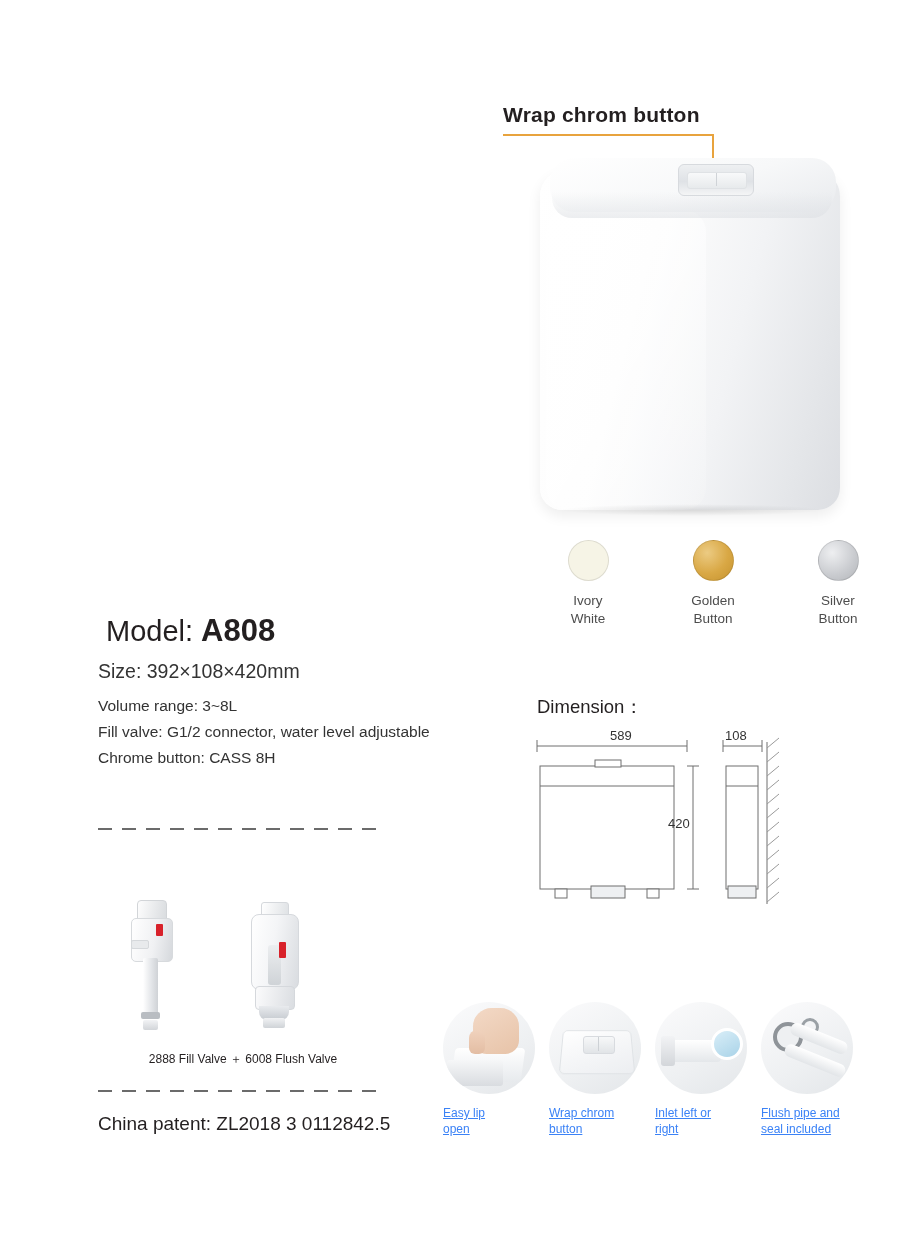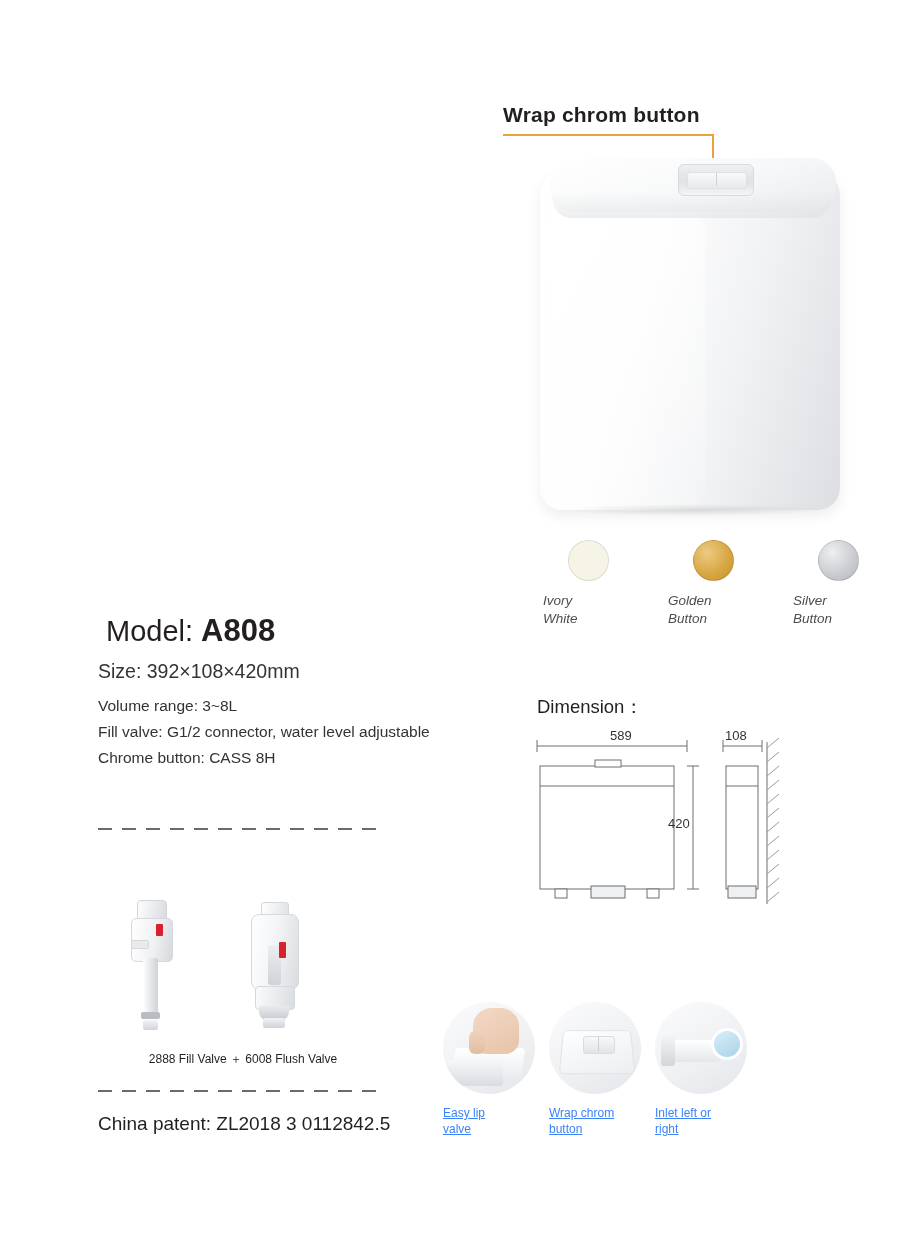--- a/index.html
+++ b/index.html
@@ -135,21 +135,21 @@
   .swatches {
     position: absolute;
     left: 543px;
     top: 540px;
     width: 340px;
     display: flex;
     justify-content: space-between;
   }
   .swatch {
     width: 90px;
-    font-style: italic;
+    text-align: center;
   }
   .swatch-dot {
     width: 39px;
     height: 39px;
     border-radius: 50%;
     margin: 0 auto;
     border: 1px solid rgba(0,0,0,0.10);
   }
   .swatch-caption {
     margin-top: 11px;
@@ -539,21 +539,21 @@
   <div class="features">
     <div class="feature f1">
       <div class="feature-circle">
         <div class="f1-lip"></div>
         <div class="f1-lip2"></div>
         <div class="f1-hand"></div>
         <div class="f1-finger"></div>
       </div>
       <div class="feature-caption">
         <div>Easy lip</div>
-        <div>valve</div>
+        <div>open</div>
       </div>
     </div>
 
     <div class="feature f2">
       <div class="feature-circle">
         <div class="f2-plate"></div>
         <div class="f2-btn"></div>
         <div class="f2-line"></div>
       </div>
       <div class="feature-caption">
@@ -567,15 +567,27 @@
         <div class="f3-pipe"></div>
         <div class="f3-elbow"></div>
         <div class="f3-nut"></div>
       </div>
       <div class="feature-caption">
         <div>Inlet left or</div>
         <div>right</div>
       </div>
     </div>
 
+    <div class="feature f4">
+      <div class="feature-circle">
+        <div class="f4-ring"></div>
+        <div class="f4-dot"></div>
+        <div class="f4-bar1"></div>
+        <div class="f4-bar2"></div>
+      </div>
+      <div class="feature-caption">
+        <div>Flush pipe and</div>
+        <div>seal included</div>
+      </div>
+    </div>
   </div>
 
 </div>
 
 </body></html>

